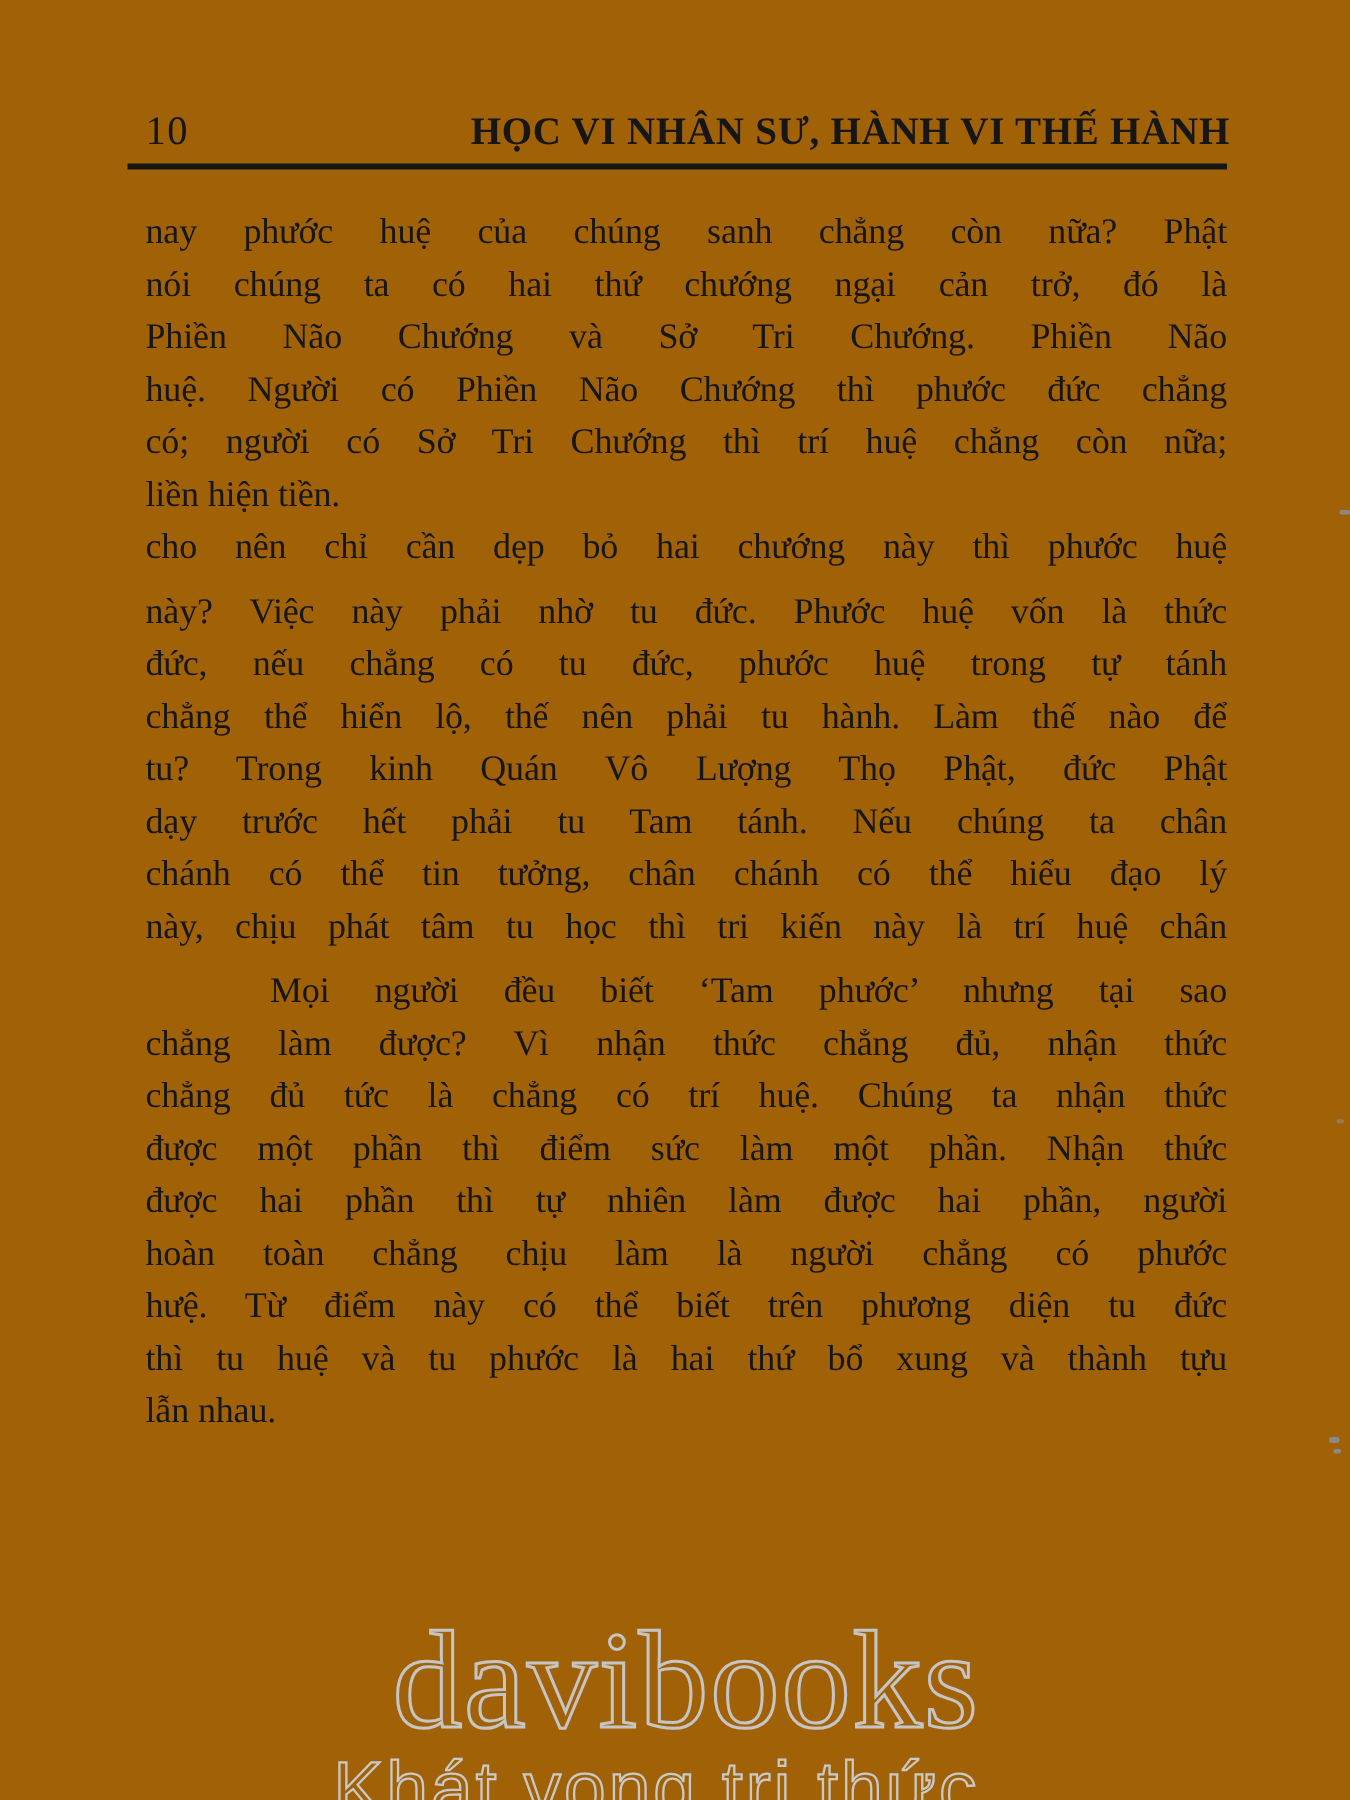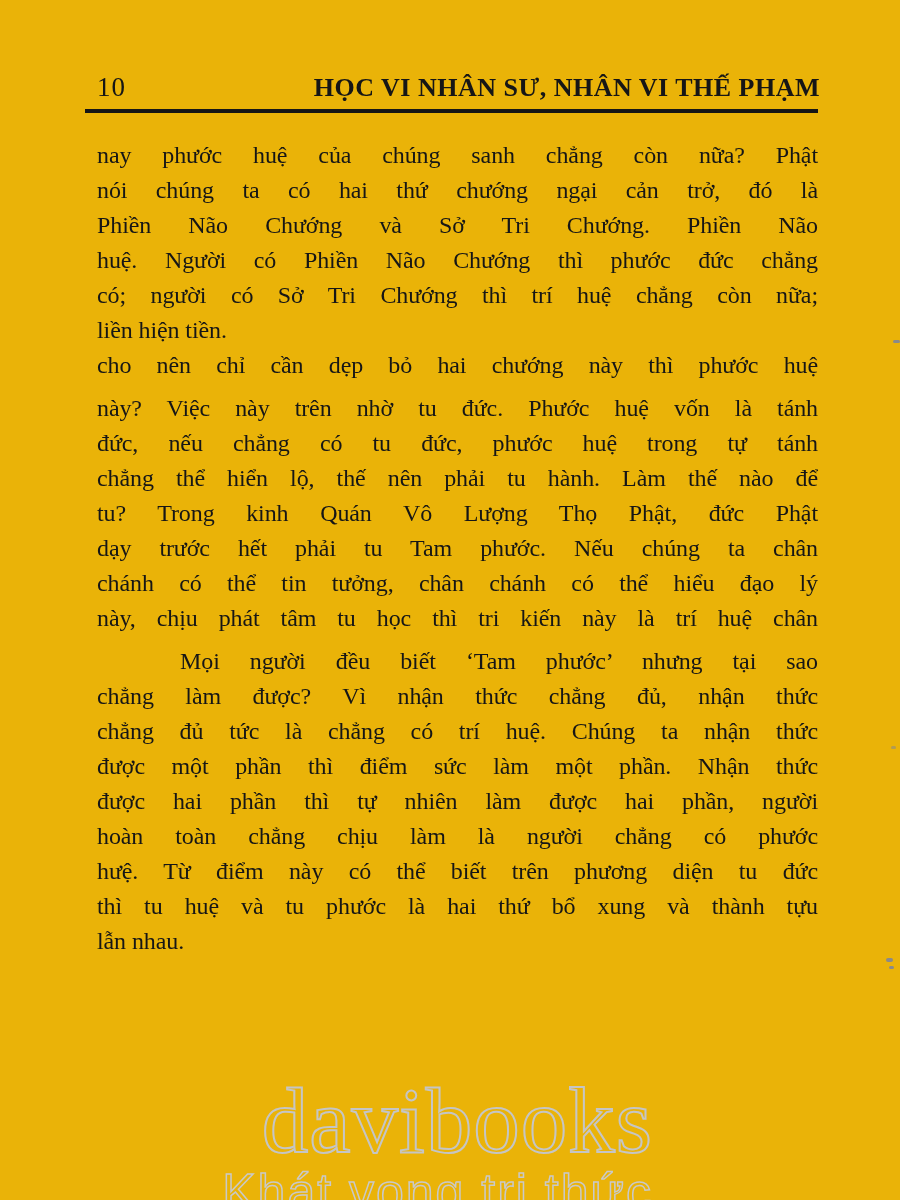--- a/index.html
+++ b/index.html
@@ -4,21 +4,21 @@
 <style>
   html, body {
     margin: 0;
     padding: 0;
     background: #ffffff;
   }
   .page {
     position: relative;
     width: 900px;
     height: 1200px;
-    background: #eab308;
+    background: #a16207;
     overflow: hidden;
     font-family: "Liberation Serif", "DejaVu Serif", serif;
     color: #161616;
   }
   .header {
     position: absolute;
     top: 72px;
     left: 97px;
     right: 80px;
     display: flex;
@@ -96,41 +96,41 @@
   .speck-3 { left: 886px; top: 958px; width: 7px; height: 4px; }
   .speck-4 { left: 889px; top: 966px; width: 5px; height: 3px; }
 </style>
 </head>
 <body>
 
 <div class="page">
 
   <div class="header">
     <span class="page-number">10</span>
-    <span class="running-title">HỌC VI NHÂN SƯ, NHÂN VI THẾ PHẠM</span>
+    <span class="running-title">HỌC VI NHÂN SƯ, HÀNH VI THẾ HÀNH</span>
   </div>
 
   <div class="header-rule"></div>
 
   <main class="body-text">
       <div class="paragraph">
         <div class="line">nay phước huệ của chúng sanh chẳng còn nữa? Phật</div>
         <div class="line">nói chúng ta có hai thứ chướng ngại cản trở, đó là</div>
         <div class="line">Phiền Não Chướng và Sở Tri Chướng. Phiền Não</div>
         <div class="line">huệ. Người có Phiền Não Chướng thì phước đức chẳng</div>
         <div class="line">có; người có Sở Tri Chướng thì trí huệ chẳng còn nữa;</div>
         <div class="line last">liền hiện tiền.</div>
         <div class="line">cho nên chỉ cần dẹp bỏ hai chướng này thì phước huệ</div>
       </div>
       <div class="paragraph spaced">
-        <div class="line">này? Việc này trên nhờ tu đức. Phước huệ vốn là tánh</div>
+        <div class="line">này? Việc này phải nhờ tu đức. Phước huệ vốn là thức</div>
         <div class="line">đức, nếu chẳng có tu đức, phước huệ trong tự tánh</div>
         <div class="line">chẳng thể hiển lộ, thế nên phải tu hành. Làm thế nào để</div>
         <div class="line">tu? Trong kinh Quán Vô Lượng Thọ Phật, đức Phật</div>
-        <div class="line">dạy trước hết phải tu Tam phước. Nếu chúng ta chân</div>
+        <div class="line">dạy trước hết phải tu Tam tánh. Nếu chúng ta chân</div>
         <div class="line">chánh có thể tin tưởng, chân chánh có thể hiểu đạo lý</div>
         <div class="line">này, chịu phát tâm tu học thì tri kiến này là trí huệ chân</div>
       </div>
       <div class="paragraph spaced">
         <div class="line first-indent">Mọi người đều biết ‘Tam phước’ nhưng tại sao</div>
         <div class="line">chẳng làm được? Vì nhận thức chẳng đủ, nhận thức</div>
         <div class="line">chẳng đủ tức là chẳng có trí huệ. Chúng ta nhận thức</div>
         <div class="line">được một phần thì điểm sức làm một phần. Nhận thức</div>
         <div class="line">được hai phần thì tự nhiên làm được hai phần, người</div>
         <div class="line">hoàn toàn chẳng chịu làm là người chẳng có phước</div>

